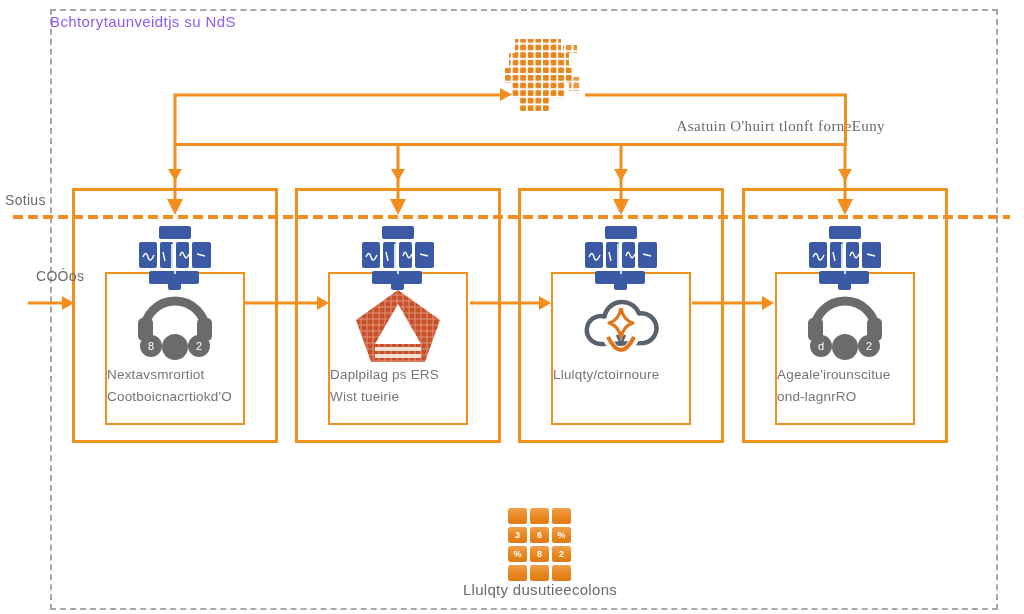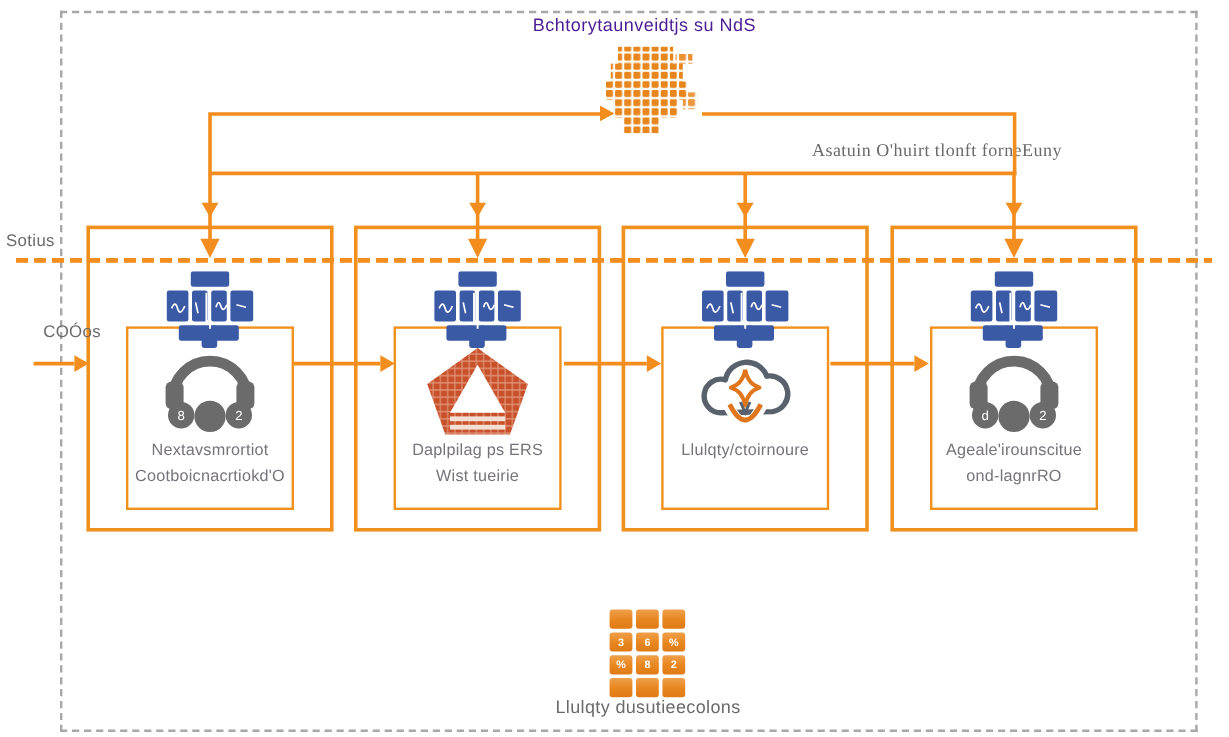--- a/index.html
+++ b/index.html
@@ -4,22 +4,22 @@
 <style>
   html,body{margin:0;padding:0;background:#ffffff;}
   .canvas{
     position:relative;width:1024px;height:614px;background:#ffffff;
     font-family:"Liberation Sans",sans-serif;overflow:hidden;color:#6a6a6a;
   }
   .dashed-frame{
     position:absolute;left:50px;top:9px;width:944px;height:597px;
     border:2px dashed #a8a8a8;z-index:0;
   }
-  .title-top{position:absolute;left:64px;top:13px;width:946px;text-align:center;
-    font-size:15px;color:#4c1d95;letter-spacing:.4px;z-index:2;}
+  .title-top{position:absolute;left:50px;top:13px;width:946px;
+    font-size:15px;color:#8b5cf6;letter-spacing:.4px;z-index:2;}
   .title-mid{position:absolute;left:175px;top:118px;width:710px;text-align:right;
     font-size:15px;color:#6a6a6a;letter-spacing:.4px;z-index:2;font-family:Liberation Serif, serif;}
   .left-label{position:absolute;font-size:14px;color:#6a6a6a;letter-spacing:.3px;z-index:6;}
   .left-label.top{left:5px;top:192px;}
   .left-label.bottom{left:3px;top:268px;margin-left:33px;}
   .bottom-label{position:absolute;left:290px;top:581px;width:500px;text-align:center;
     font-size:15px;color:#6a6a6a;letter-spacing:.3px;z-index:2;}
 
   .connectors{position:absolute;left:0;top:0;z-index:3;}
 
@@ -27,21 +27,21 @@
     position:absolute;top:188px;width:206px;height:255px;background:#ffffff;
     border:3px solid #F0911E;box-sizing:border-box;z-index:1;
   }
   .ob1{left:72px;} .ob2{left:295px;padding-left:36px;} .ob3{left:518px;} .ob4{left:742px;}
   .inner-box{
     position:absolute;left:30px;top:81px;width:140px;height:153px;background:#ffffff;
     border:2.5px solid #F0911E;box-sizing:border-box;
     display:flex;flex-direction:column;align-items:center;
   }
   .card-icon{height:76px;margin-top:14px;display:flex;align-items:center;justify-content:center;}
-  .card-line{font-size:13.5px;color:#76737a;letter-spacing:.2px;line-height:1.6;text-align:center;width:136px;}
+  .card-line{font-size:13.5px;color:#76737a;letter-spacing:.2px;line-height:1.6;width:136px;}
 
   .stack-icon{position:absolute;top:226px;width:76px;height:64px;z-index:4;}
   .si1{left:137px;} .si2{left:360px;} .si3{left:583px;} .si4{left:807px;}
 
   .orange-dashes{
     position:absolute;left:13px;top:215px;width:997px;height:4px;z-index:5;
     background:repeating-linear-gradient(90deg,#F28D1E 0 10px,rgba(242,141,30,0) 10px 15px);
   }
 
   .mosaic-icon{position:absolute;left:505px;top:37px;z-index:2;}

